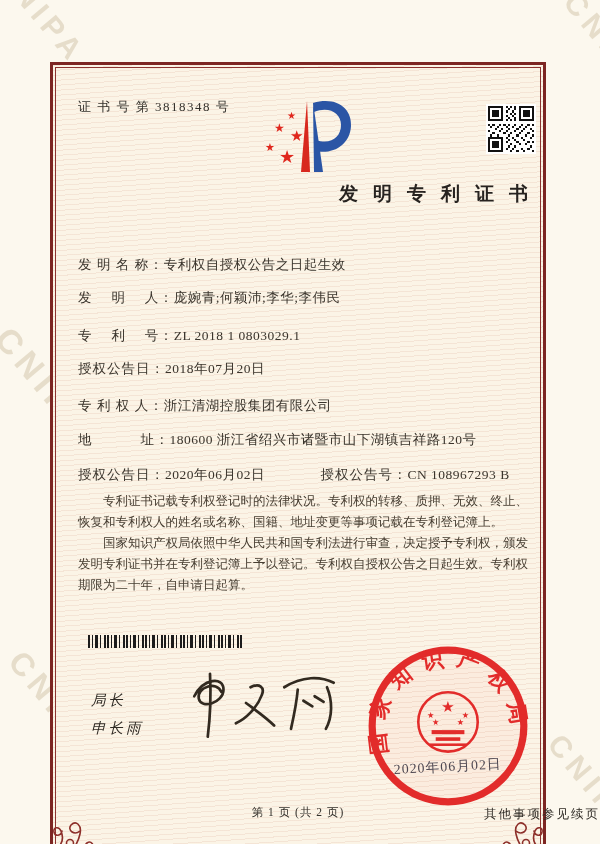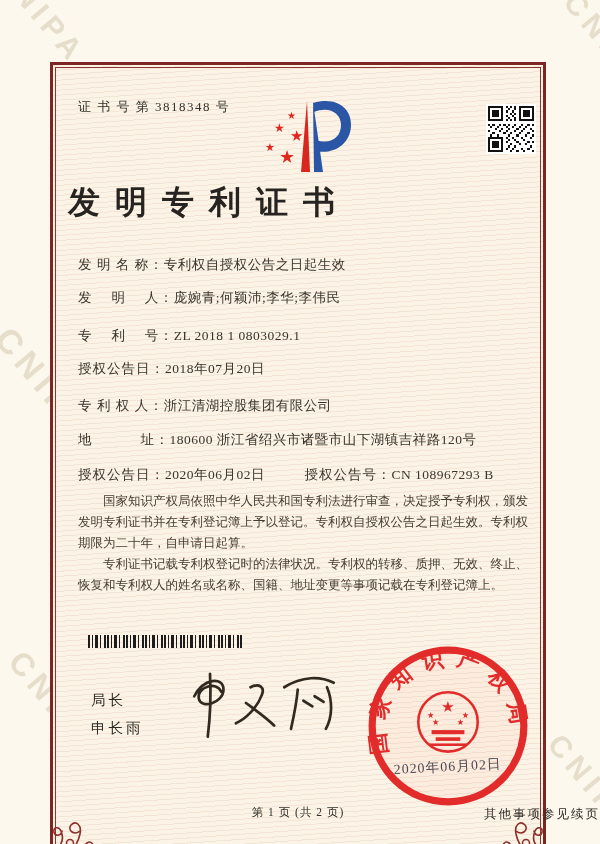--- a/index.html
+++ b/index.html
@@ -32,48 +32,48 @@
   .frame::after{
     content:"";position:absolute;inset:2px;border:1px solid #8d3330;pointer-events:none;
   }
   .cert-no{
     position:absolute;left:25px;top:33px;
     font-size:13px;letter-spacing:1.5px;color:#33302b;
   }
   .logo{position:absolute;left:204px;top:28px;width:96px;height:86px;}
   .qr{position:absolute;left:433px;top:39px;width:46px;height:46px;background:#fff;padding:2px;}
   .title{
-    position:absolute;left:0;top:116px;width:100%;text-align:left;
-    font-size:32px;font-weight:600;letter-spacing:15px;text-indent:15px;
+    position:absolute;left:0;top:116px;width:100%;text-align:right;
+    font-size:19px;font-weight:600;letter-spacing:15px;text-indent:15px;
     color:#272320;
   }
   
   .rows{position:absolute;left:25px;top:184px;width:450px;font-size:13.5px;color:#3a342c;}
   .row{position:absolute;left:0;white-space:nowrap;}
   .row .lab{letter-spacing:1px;font-family:Liberation Serif, serif;}
   .row .val{letter-spacing:0.5px;}
-  .pair2{margin-left:36px;}
+  .pair2{margin-left:52px;}
   
   .paras{
     position:absolute;left:25px;top:426px;width:450px;
     font-size:12.5px;line-height:21px;color:#463d31;text-align:justify;
   }
   .paras p{margin:0;text-indent:2em;}
   
   .barcode{
     position:absolute;left:35px;top:570px;width:156px;height:13px;
     background:repeating-linear-gradient(90deg,
       #1c1c1c 0 2px, transparent 2px 4px,
       #1c1c1c 4px 5px, transparent 5px 7px,
       #1c1c1c 7px 10px, transparent 10px 12px,
       #1c1c1c 12px 13px, transparent 13px 16px,
       #1c1c1c 16px 18px, transparent 18px 19px);
   }
   
-  .director{position:absolute;left:38px;top:626px;font-size:14.5px;letter-spacing:3px;color:#2f2a24;}
+  .director{position:absolute;left:38px;top:626px;font-size:14.5px;letter-spacing:3px;color:#2f2a24;font-style:italic;}
   .director div{margin-bottom:9px;}
   .sig{position:absolute;left:112px;top:592px;width:180px;height:92px;}
   
   .seal{position:absolute;left:313px;top:579px;width:164px;height:164px;opacity:0.93;z-index:3;}
   
   .page-num{
     position:absolute;left:0;top:712px;width:100%;text-align:center;
     font-size:11.5px;letter-spacing:1px;color:#33302b;margin-top:28px;
   }
   .bottom-note{
@@ -153,22 +153,22 @@
     <div class="row" style="top:111px"><span class="lab">授权公告日：</span><span class="val">2018年07月20日</span></div>
     <div class="row" style="top:148px"><span class="lab">专 利 权 人：</span><span class="val">浙江清湖控股集团有限公司</span></div>
     <div class="row" style="top:182px"><span class="lab">地　　　 址：</span><span class="val">180600 浙江省绍兴市诸暨市山下湖镇吉祥路120号</span></div>
     <div class="row" style="top:217px">
       <span><span class="lab">授权公告日：</span><span class="val">2020年06月02日</span></span>
       <span class="pair2"><span class="lab">授权公告号：</span><span class="val">CN 108967293 B</span></span>
     </div>
   </div>
 
   <div class="paras">
+    <p>专利证书记载专利权登记时的法律状况。专利权的转移、质押、无效、终止、恢复和专利权人的姓名或名称、国籍、地址变更等事项记载在专利登记簿上。</p>
     <p>国家知识产权局依照中华人民共和国专利法进行审查，决定授予专利权，颁发发明专利证书并在专利登记簿上予以登记。专利权自授权公告之日起生效。专利权期限为二十年，自申请日起算。</p>
-    <p>专利证书记载专利权登记时的法律状况。专利权的转移、质押、无效、终止、恢复和专利权人的姓名或名称、国籍、地址变更等事项记载在专利登记簿上。</p>
   </div>
 
   <div class="barcode"></div>
 
   <div class="director">
     <div>局长</div>
     <div>申长雨</div>
   </div>
 
   <svg class="sig" viewBox="0 0 160 80">

